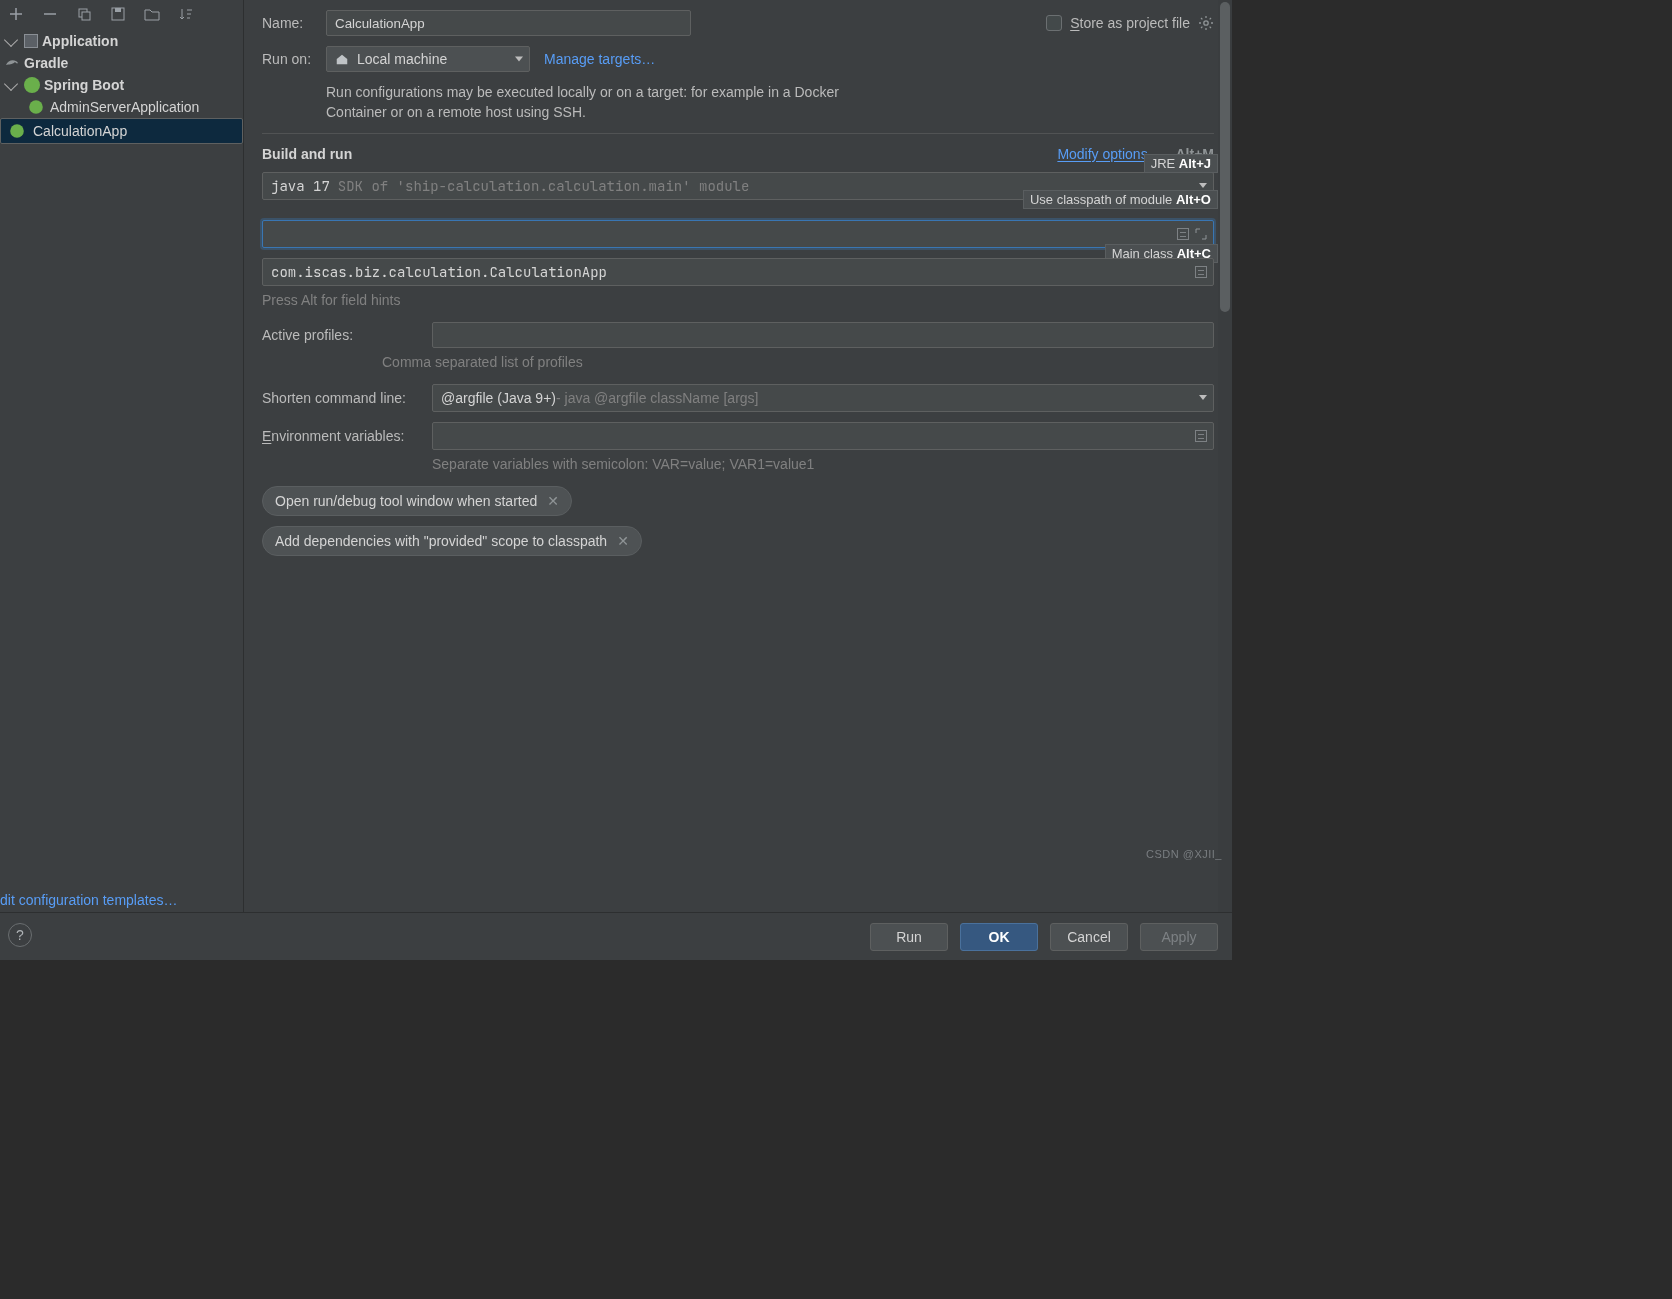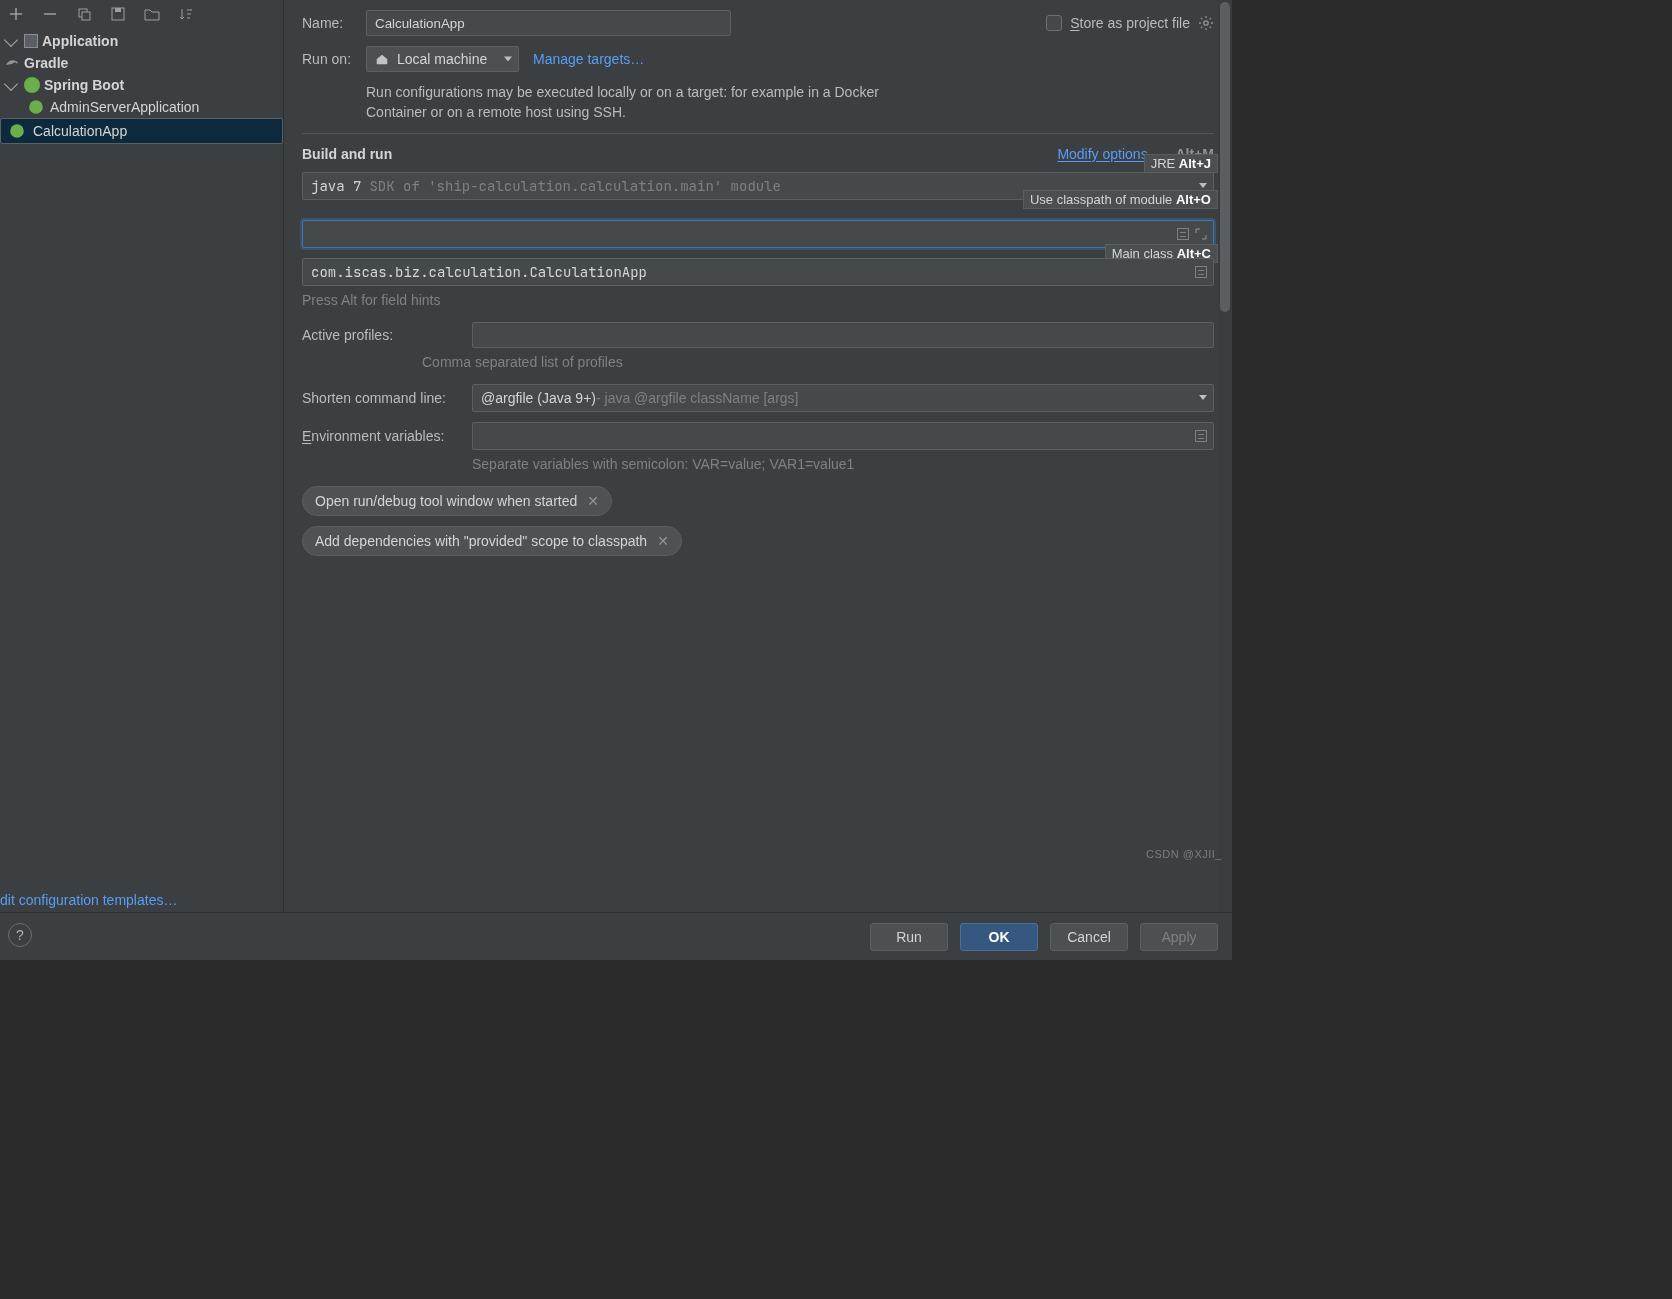--- a/index.html
+++ b/index.html
@@ -8,21 +8,21 @@
     --link:#5b9bd5; --link2:#589df6; --sel:#0d293e; --accent:#365880;
     --blue:#4a88c7; --okblue:#365880; --hlborder:#3976b3;
   }
   *{box-sizing:border-box;}
   html,body{margin:0;padding:0;height:100%;background:#2b2b2b;color:var(--text);
     font:14px -apple-system,"Segoe UI",Arial,sans-serif;user-select:none;}
   .u{text-decoration:underline;text-underline-offset:2px;}
   .mono{font-family:"JetBrains Mono",Menlo,Consolas,monospace;font-size:14px;}
   .app{display:flex;flex-direction:column;height:960px;width:1232px;background:var(--bg0);}
   .main{flex:1 1 auto;display:flex;overflow:hidden;}
-  .side{width:284px;background:var(--bg0);border-right:1px solid #2d2f30;display:flex;flex-direction:column;}
+  .side{width:244px;background:var(--bg0);border-right:1px solid #2d2f30;display:flex;flex-direction:column;}
   .tb{height:28px;display:flex;align-items:center;gap:14px;padding:0 6px;}
   .tb .ic{width:20px;height:20px;display:flex;align-items:center;justify-content:center;color:#9aa0a6;}
   .tree{flex:1;padding-top:2px;}
   .node{height:22px;display:flex;align-items:center;padding-left:4px;gap:4px;color:var(--text-bright);font-weight:600;}
   .leaf{height:22px;display:flex;align-items:center;padding-left:28px;gap:6px;color:var(--text-bright);}
   .leaf.sel{background:var(--sel);}
   .sbico{width:16px;height:16px;position:relative;}
   .sbico::before{content:"";position:absolute;inset:0;border-radius:50%;background:#6aaf4b;}
   .twist{width:10px;height:10px;border-left:1px solid #aaa;border-bottom:1px solid #aaa;transform:rotate(-45deg);margin:0 4px 2px 2px;}
   .appico{width:14px;height:14px;border:1px solid #8a8f95;background:#5b6066;}
@@ -154,21 +154,21 @@
           <span class="gear">
             <svg viewBox="0 0 16 16" width="16" height="16">
                 <circle cx="8" cy="8" r="2.2" fill="none" stroke="#8f9496" stroke-width="1.3"></circle>
                 <path d="M8 1v2M8 13v2M1 8h2M13 8h2M3 3l1.4 1.4M11.6 11.6L13 13M13 3l-1.4 1.4M4.4 11.6L3 13" stroke="#8f9496" stroke-width="1.3"></path>
               </svg>
           </span>
         </div>
 
         <div class="row">
           <div class="lab" style="width:64px">Run on:</div>
-          <div class="sel" style="width:153px">
+          <div class="sel" style="width:204px">
             <svg class="icon-home" viewBox="0 0 16 16">
                 <path d="M2 8l6-5 6 5v6H2z" fill="#bfc3c6"></path>
               </svg>
             <span>Local machine</span>
             <span class="dd"></span>
           </div>
           <a class="lnk" style="margin-left:14px">Manage targets…</a>
         </div>
         <div style="margin-left:64px;color:var(--text);max-width:560px;line-height:1.45">Run configurations may be executed locally or on a target: for example in a Docker Container or on a remote host using SSH.</div>
 
@@ -178,21 +178,21 @@
           <span>Build and run</span>
           <span>
             <a class="lnk u">Modify options</a>
             <span style="color:#8f9496;font-size:12px;margin-left:4px">⌄</span>
             <span style="color:#8f9496;margin-left:6px">Alt+M</span>
           </span>
         </div>
 
         <div style="position:relative">
           <div class="wide">
-            <span class="mono">java 7</span>
+            <span class="mono">java 17</span>
             <span class="mono dim" style="margin-left:8px">SDK of 'ship-calculation.calculation.main' module</span>
             <span class="tail">
                 <span class="dd"></span>
               </span>
           </div>
           <div class="float-tip" style="right:-4px;top:-18px"><span>JRE</span> <b>Alt+J</b></div>
           <div class="float-tip" style="right:-4px;top:18px"><span>Use classpath of module</span> <b>Alt+O</b></div>
         </div>
 
         <div style="height:10px"></div>

